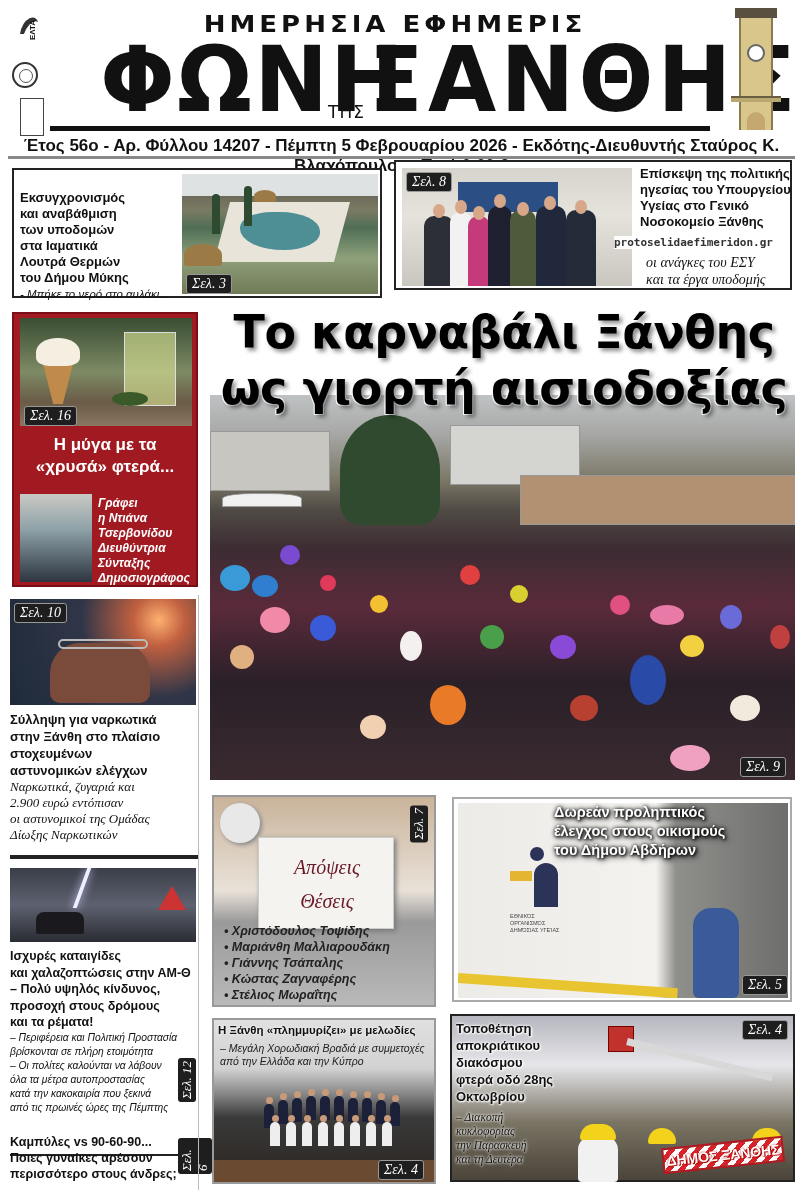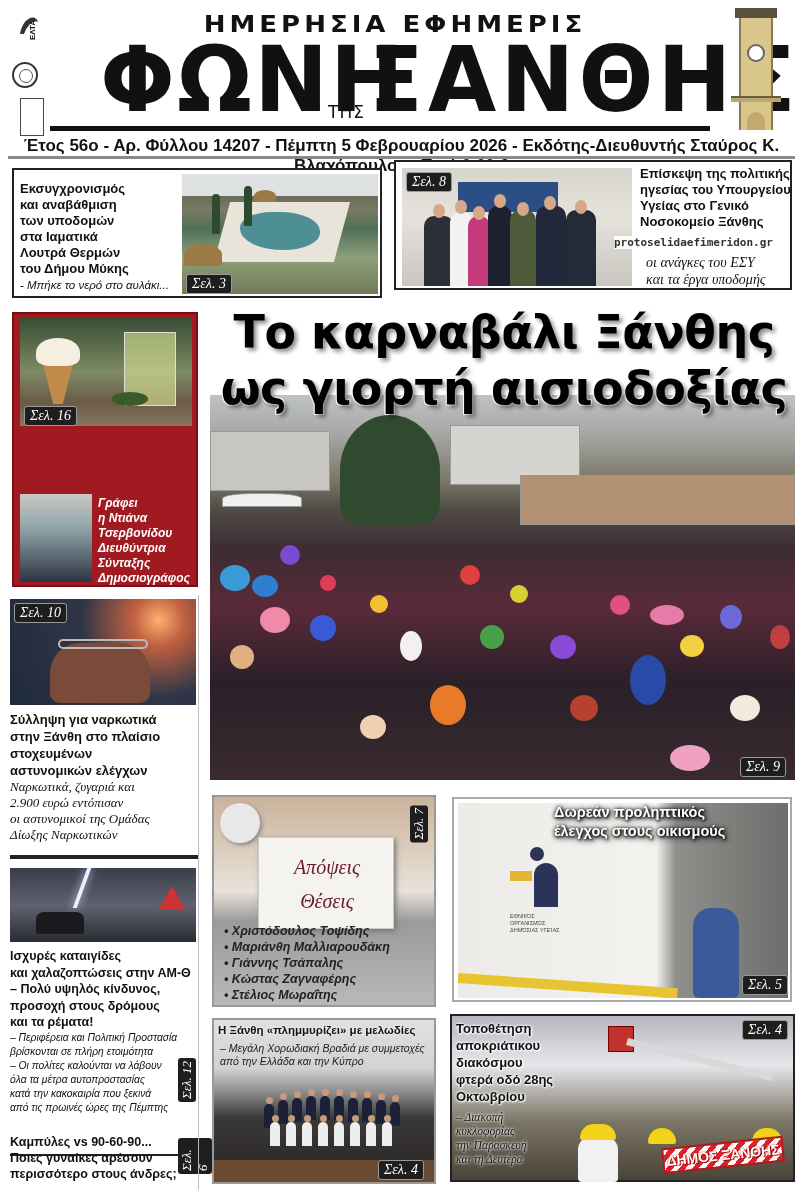--- a/index.html
+++ b/index.html
@@ -38,21 +38,21 @@
   
   .box { position: absolute; border: 2px solid #222; background: #fff; }
   .sel-tag { position: absolute; background: #1e1e1e; color: #fff; font-family: "Liberation Serif", serif; font-style: italic;
     font-size: 14px; padding: 1px 5px; border: 1px solid #999; border-radius: 3px; line-height: 16px; white-space: nowrap; }
   .sel-vert { position: absolute; background: #1e1e1e; color: #fff; font-family: "Liberation Serif", serif; font-style: italic;
     font-size: 13px; padding: 3px 1px; border-radius: 3px; writing-mode: vertical-rl; transform: rotate(180deg); line-height: 16px; }
   .photo { position: absolute; overflow: hidden; }
   .h-bold { font-weight: bold; font-size: 13px; line-height: 16px; }
 
   
-  .pool-text { position: absolute; left: 6px; top: 11px; width: 164px; }
+  .pool-text { position: absolute; left: 6px; top: 20px; width: 164px; }
   .pool-sub { font-family: "Liberation Sans", sans-serif; font-style: italic; font-size: 11.5px; line-height: 15px; margin-top: 1px; }
   .pool-photo { left: 180px; top: 10px; width: 192px; height: 120px;
     background: linear-gradient(180deg, #dfe2e2 0%, #dfe2e2 18%, #6d6a5a 18%, #7a7b63 30%, #4f6f56 45%, #8ea07a 70%, #707a56 100%); }
   .pool-water { position: absolute; left: 58px; top: 38px; width: 80px; height: 38px; background: #4d8f95; border-radius: 40% 50% 45% 55%; }
   .pool-deck { position: absolute; left: 40px; top: 28px; width: 120px; height: 60px; background: #e8e4da; transform: skewX(-15deg); }
   .pool-tree { position: absolute; width: 8px; height: 40px; background: #2e4a30; border-radius: 4px 4px 0 0; }
   .pool-umb { position: absolute; width: 38px; height: 22px; background: #9b7a45; border-radius: 50% 50% 10% 10%; }
 
   
   .visit-photo { left: 6px; top: 6px; width: 230px; height: 118px;
@@ -239,20 +239,24 @@
 
 <article class="fly-box">
   <div class="photo fly-photo">
     <div class="cone">
         <div class="cone-body"></div>
         <div class="cone-top"></div>
       </div>
     <div class="glass"></div>
     <div class="fly"></div>
     <span class="sel-tag" style="left:4px; top:88px;">Σελ. 16</span>
+  </div>
+  <div class="fly-head">
+    <div>Η μύγα με τα</div>
+    <div>«χρυσά» φτερά...</div>
   </div>
   <div class="photo fly-author-photo"></div>
   <div class="fly-author-text">
     <div>Γράφει</div>
     <div>η Ντιάνα</div>
     <div>Τσερβονίδου</div>
     <div>Διευθύντρια</div>
     <div>Σύνταξης</div>
     <div>Δημοσιογράφος</div>
   </div>
@@ -366,20 +370,21 @@
     <div class="eody-logo-y"></div>
     <div class="eody-logo-bar"></div>
     <div class="eody-logo-dot"></div>
     <div class="eody-logo-t">Εθνικός Οργανισμός Δημόσιας Υγείας</div>
     <div class="eody-stripe"></div>
     <div class="eody-chair"></div>
   </div>
   <div class="eody-head">
     <div>Δωρεάν προληπτικός</div>
     <div>έλεγχος στους οικισμούς</div>
+    <div>του Δήμου Αβδήρων</div>
   </div>
   <span class="sel-tag" style="left:288px; top:176px;">Σελ. 5</span>
 </article>
 
 <article class="choir-box">
   <div class="choir-head">Η Ξάνθη «πλημμυρίζει» με μελωδίες</div>
   <div class="choir-sub">– Μεγάλη Χορωδιακή Βραδιά με συμμετοχές από την Ελλάδα και την Κύπρο</div>
   <div class="choir-floor"></div>
   <div class="choir-stage">
     <div class="singer" style="left:0; top:20px;"></div>

